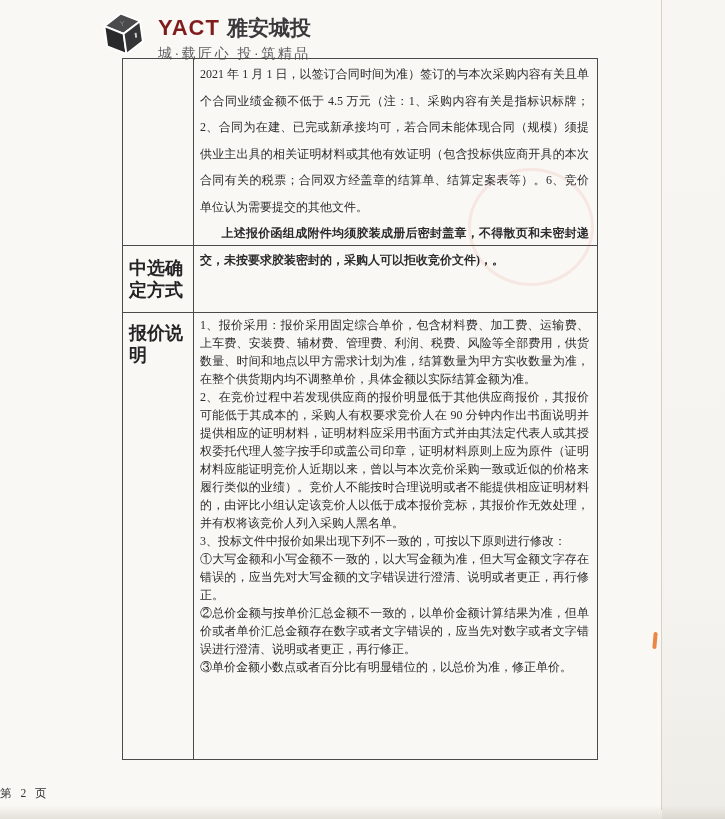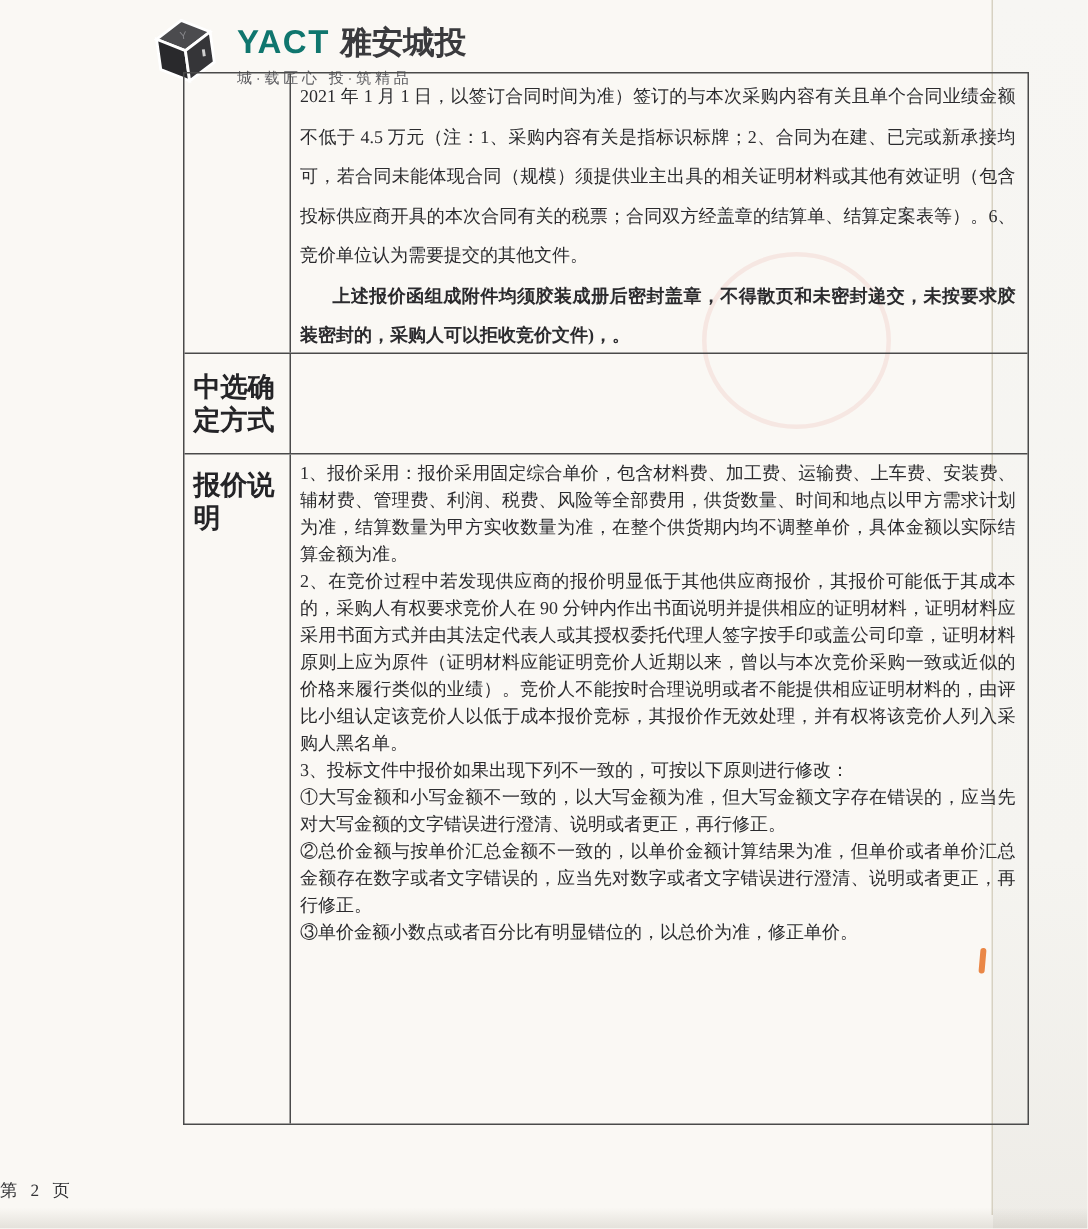--- a/index.html
+++ b/index.html
@@ -29,28 +29,28 @@
   .pen-mark{
     position:absolute;left:653px;top:632px;width:4px;height:17px;
     background:#e87a33;border-radius:2px;transform:rotate(5deg);opacity:.9;
   }
   
   .logo{position:absolute;left:100px;top:8px;display:flex;align-items:flex-start;}
   .logo-cube{width:47px;height:50px;}
   .logo-text{margin-left:11px;padding-top:6px;}
   .brand-line{display:flex;align-items:baseline;gap:7px;}
   .brand-en{font-family:"Liberation Sans","DejaVu Sans",sans-serif;font-weight:bold;
-    font-size:22px;letter-spacing:1px;color:#0f766e;text-align:right;}
+    font-size:22px;letter-spacing:1px;color:#7f1d1d;text-align:right;}
   .brand-cn{font-family:"Liberation Sans","DejaVu Sans",sans-serif;font-weight:bold;
     font-size:21px;color:#3a3a3d;}
-  .tagline{margin-top:3px;font-size:10px;letter-spacing:2.5px;color:#5c5c60;
+  .tagline{margin-top:3px;font-size:14px;letter-spacing:2.5px;color:#5c5c60;
     font-family:"Liberation Sans","DejaVu Sans",sans-serif;}
   
   .doc-table{
-    position:absolute;left:122px;top:48px;width:564px;
+    position:absolute;left:122px;top:58px;width:476px;
     border:1px solid #4a4a4a;box-sizing:border-box;background:transparent;
   }
   .t-row{display:flex;box-sizing:border-box;}
   .t-row + .t-row{border-top:1px solid #4a4a4a;}
   .cell-label{
     width:71px;flex:0 0 71px;box-sizing:border-box;border-right:1px solid #4a4a4a;
     display:flex;padding:6px 4px 0 6px;
     font-weight:bold;font-size:18px;line-height:22px;color:#242427;
   }
   .cell-body{flex:1;box-sizing:border-box;padding:2px 8px 0 6px;text-align:justify;}

